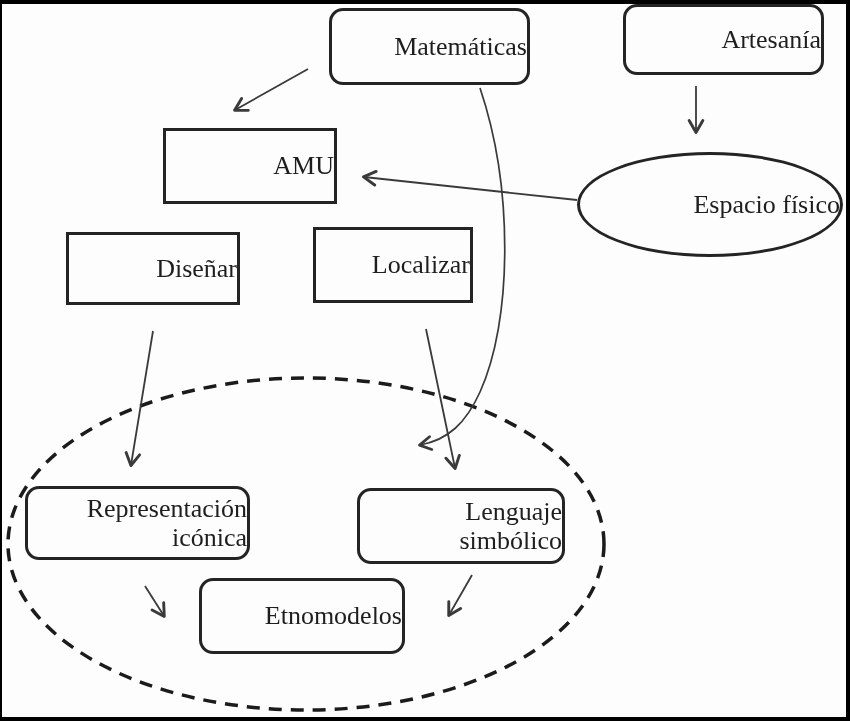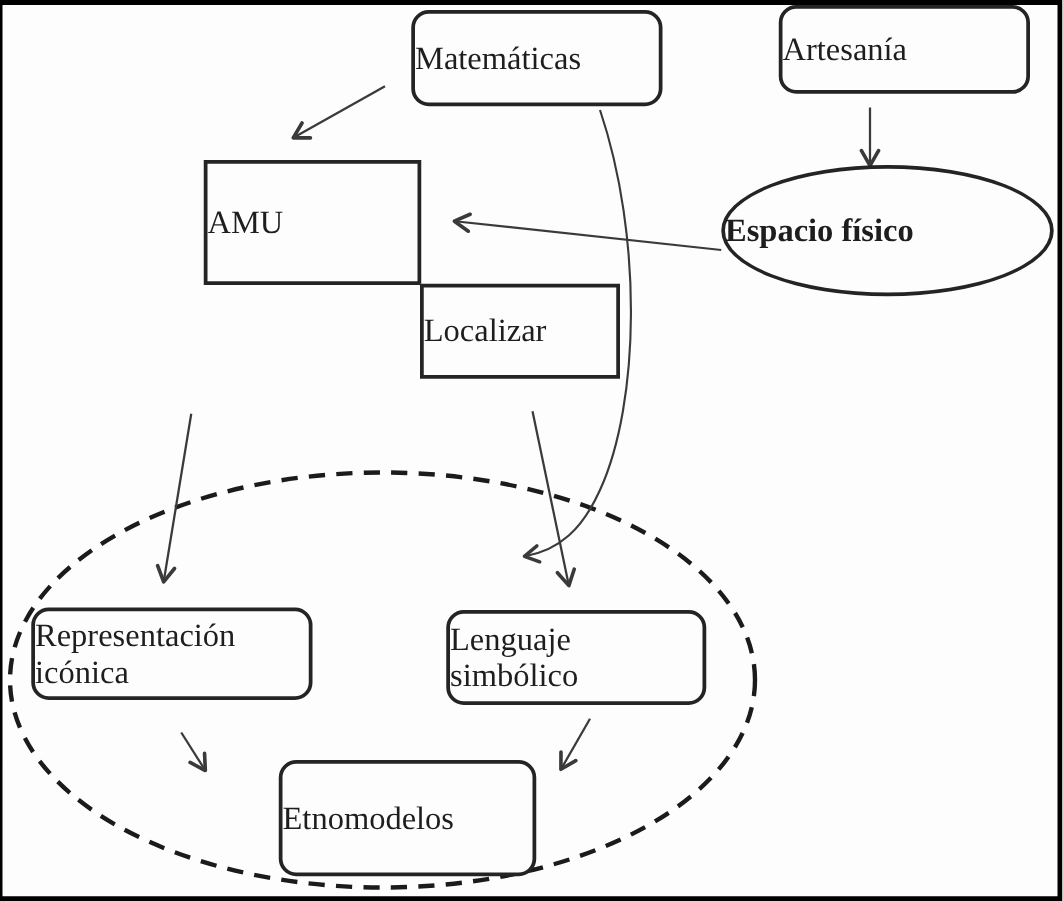--- a/index.html
+++ b/index.html
@@ -18,46 +18,46 @@
   .layer-svg {
     position: absolute;
     left: 0; top: 0;
     width: 844px; height: 713px;
     z-index: 1;
   }
   .node {
     position: absolute;
     display: flex;
     flex-direction: column;
-    align-items: flex-start;
+    align-items: flex-end;
     justify-content: center;
     text-align: center;
     background: #fdfdfd;
     font-size: 26px;
     line-height: 1.12;
     z-index: 2;
     box-sizing: border-box;
   }
   .node span { white-space: pre; }
   .rounded { border: 3px solid #242424; border-radius: 14px; }
   .rect    { border: 3px solid #242424; }
   .ellipse { border: 3px solid #242424; border-radius: 50%; }
   .overlap { z-index: 3; }
 
   
   .n-matematicas   { left: 327px; top: 4px;   width: 201px; height: 77px; }
   .n-artesania     { left: 621px; top: 0px;   width: 201px; height: 71px; }
-  .n-amu           { left: 161px; top: 124px; width: 174px; height: 100px; }
-  .n-espacio       { left: 575px; top: 128px; width: 266px; height: 105px; font-weight: bold; }
+  .n-amu           { left: 161px; top: 124px; width: 174px; height: 76px; }
+  .n-espacio       { left: 575px; top: 148px; width: 266px; height: 105px; }
   .n-disenar       { left: 64px;  top: 228px; width: 174px; height: 73px; }
-  .n-localizar     { left: 311px; top: 223px; width: 160px; height: 76px; margin-left: 23px; }
+  .n-localizar     { left: 311px; top: 223px; width: 160px; height: 76px; }
   .n-qrs           { left: 187px; top: 417px; width: 199px; height: 74px; }
   .n-representacion{ left: 23px;  top: 482px; width: 225px; height: 74px; }
   .n-lenguaje      { left: 355px; top: 484px; width: 208px; height: 76px; }
-  .n-etnomodelos   { left: 197px; top: 604px; width: 206px; height: 93px; margin-left: 24px; }
+  .n-etnomodelos   { left: 197px; top: 574px; width: 206px; height: 76px; }
 </style>
 </head>
 <body>
 
 <div class="stage">
 
   <svg class="layer-svg" viewBox="0 0 844 713">
     <defs>
       <marker id="ah" viewBox="0 0 10 10" refX="8.2" refY="5" markerWidth="9.5" markerHeight="9.5" orient="auto-start-reverse">
         <path d="M1.5,1 L8.5,5 L1.5,9" fill="none" stroke="#3a3a3a" stroke-width="1.7" stroke-linecap="round" stroke-linejoin="round"></path>
@@ -85,20 +85,23 @@
   </div>
 
   <div class="node rect n-amu">
     <span>AMU</span>
   </div>
 
   <div class="node ellipse n-espacio">
     <span>Espacio físico</span>
   </div>
 
+  <div class="node rect n-disenar">
+    <span>Diseñar</span>
+  </div>
 
   <div class="node rect n-localizar">
     <span>Localizar</span>
   </div>
 
 
   <div class="node rounded overlap n-lenguaje">
     <span>Lenguaje</span>
     <span>simbólico</span>
   </div>

